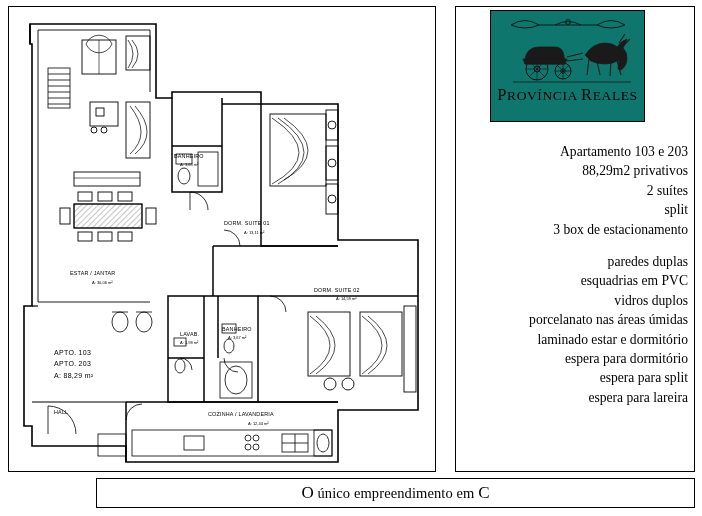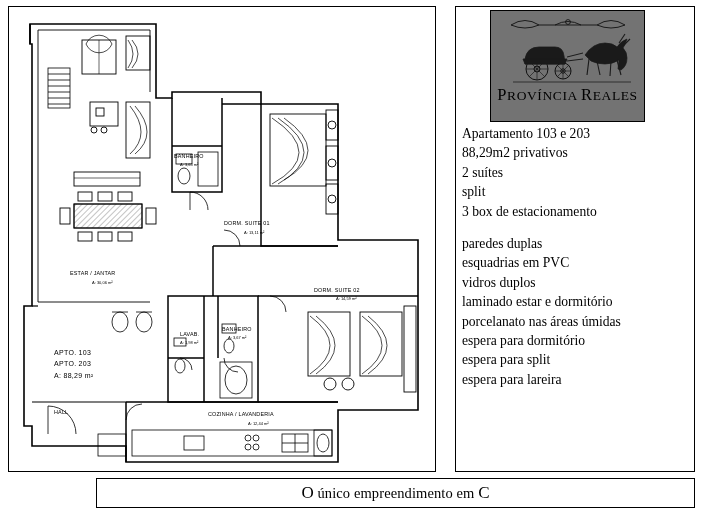--- a/index.html
+++ b/index.html
@@ -16,35 +16,35 @@
     position:absolute;left:0;top:0;width:100%;height:100%;
     display:flex;align-items:center;justify-content:center;
     font-family:"Liberation Serif",serif;
     font-size:14.5px;letter-spacing:.1px;white-space:nowrap;
   }
   #banner .cap{font-size:17px;}
 
   
   #logo-box{
     position:absolute;left:490px;top:10px;width:155px;height:112px;
-    border:1px solid #000;box-sizing:border-box;background:#737373;
+    border:1px solid #000;box-sizing:border-box;background:#0f766e;
     display:flex;flex-direction:column;align-items:center;justify-content:flex-start;
     overflow:hidden;
   }
   #logo-art{position:relative;width:150px;height:74px;margin-top:2px;}
   #logo-name{
     font-family:"Liberation Serif",serif;
     font-size:13.5px;letter-spacing:.6px;margin-top:-2px;
   }
   #logo-name .c{font-size:16.5px;}
 
   
   #info-text{
-    position:absolute;left:462px;top:124px;width:226px;
-    font-size:13.6px;line-height:19.4px;
+    position:absolute;left:462px;top:142px;width:226px;
+    text-align:right;font-size:13.6px;line-height:19.4px;
   }
   #info-text .gap{height:13px;}
 
   
   #plan-svg{position:absolute;left:8px;top:6px;}
 
   .rmlabel{font-family:"Liberation Sans",sans-serif;font-size:5.4px;fill:#000;letter-spacing:.2px;}
   .rmarea{font-family:"Liberation Sans",sans-serif;font-size:4px;fill:#000;}
   .aptlabel{font-family:"Liberation Sans",sans-serif;font-size:7px;fill:#000;letter-spacing:.3px;}
 </style>
@@ -305,22 +305,22 @@
   <div id="info-text">
     <div>Apartamento 103 e 203</div>
     <div>88,29m2 privativos</div>
     <div>2 suítes</div>
     <div>split</div>
     <div>3 box de estacionamento</div>
     <div class="gap"></div>
     <div>paredes duplas</div>
     <div>esquadrias em PVC</div>
     <div>vidros duplos</div>
+    <div>porcelanato nas áreas úmidas</div>
     <div>laminado estar e dormitório</div>
-    <div>porcelanato nas áreas úmidas</div>
     <div>espera para dormitório</div>
     <div>espera para split</div>
     <div>espera para lareira</div>
   </div>
 
   <div class="frame" id="banner-frame">
     <div id="banner">
       <span class="cap">O</span>
         <span>&nbsp;único empreendimento em&nbsp;</span>
         <span class="cap">C</span>

